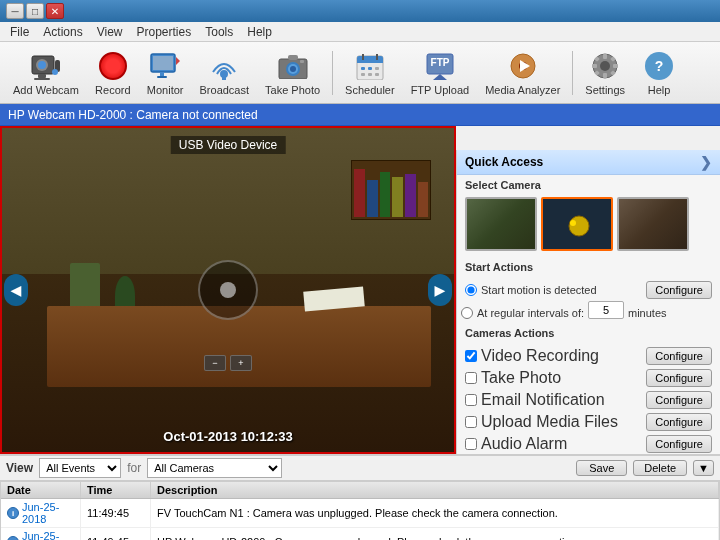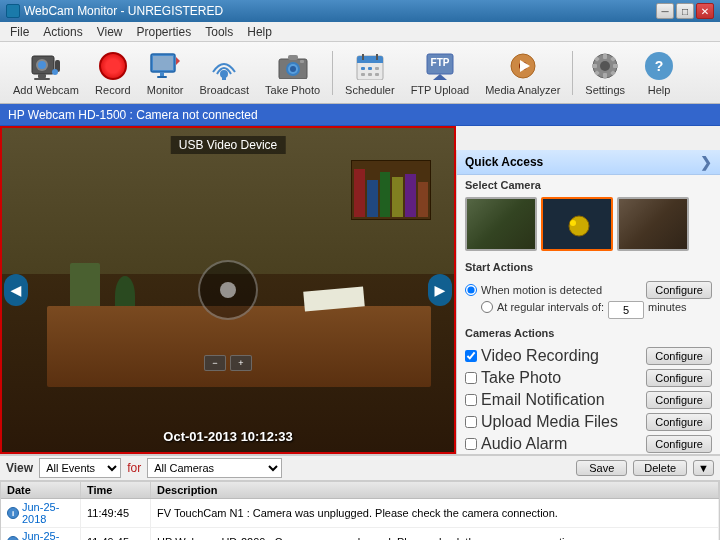--- a/index.html
+++ b/index.html
@@ -66,36 +66,36 @@
     
     
     .camera-thumbs { display: flex; gap: 4px; padding: 0 8px 6px; }
     .cam-thumb { width: 72px; height: 54px; border: 2px solid #aaa; border-radius: 2px; overflow: hidden; cursor: pointer; position: relative; }
     .cam-thumb.selected { border-color: #ff6600; }
     .cam-thumb-bg { width: 100%; height: 100%; }
     .cam1-bg { background: linear-gradient(135deg, #556644 0%, #334422 50%, #2a3318 100%); }
     .cam2-bg { background: linear-gradient(135deg, #445566 0%, #223344 50%, #182030 100%); }
     .cam3-bg { background: linear-gradient(135deg, #665544 0%, #443322 50%, #302418 100%); }
     .radio-label { font-size: 11px; color: #333; }
-    .interval-row { display: flex; align-items: flex-start; gap: 4px; padding: 0 24px; margin-bottom: 4px; }
+    .interval-row { display: flex; align-items: flex-end; gap: 4px; padding: 0 4px; margin-bottom: 4px; }
     .interval-input { width: 36px; height: 18px; border: 1px solid #aaa; border-radius: 2px; font-size: 11px; text-align: center; background: white; }
     .configure-btn { background: linear-gradient(to bottom, #f0f0f0, #d8d8d8); border: 1px solid #999; border-radius: 3px; padding: 2px 8px; font-size: 11px; cursor: pointer; white-space: nowrap; }
     
     
     .action-row { display: flex; align-items: center; justify-content: space-between; padding: 2px 8px; }
     .action-left { display: flex; align-items: center; gap: 4px; }
     .action-label { font-size: 16px; color: #333; }
     .start-monitoring-row { padding: 4px 8px; display: flex; justify-content: center; }
     .start-monitoring-btn { background: linear-gradient(to bottom, #f0f0f0, #d8d8d8); border: 1px solid #aaa; border-radius: 3px; padding: 3px 20px; font-size: 11px; color: #888; cursor: pointer; }
 
     
     .events-bar { background: #f0f0f0; border-top: 1px solid #ccc; border-bottom: 1px solid #ccc; padding: 3px 6px; display: flex; align-items: center; gap: 6px; height: 26px; }
     .events-label { font-size: 12px; color: #333; font-weight: bold; }
     .events-select { height: 20px; font-size: 11px; border: 1px solid #aaa; background: white; padding: 0 2px; }
-    .events-for { font-size: 12px; color: #b91c1c; }
+    .events-for { font-size: 12px; color: #737373; }
     .events-save { background: linear-gradient(to bottom, #f0f0f0, #d8d8d8); border: 1px solid #999; border-radius: 3px; padding: 1px 12px; font-size: 11px; cursor: pointer; margin-left: auto; }
     .events-delete { background: linear-gradient(to bottom, #f0f0f0, #d8d8d8); border: 1px solid #999; border-radius: 3px; padding: 1px 10px; font-size: 11px; cursor: pointer; }
     .events-chevron { background: linear-gradient(to bottom, #f0f0f0, #d8d8d8); border: 1px solid #999; border-radius: 3px; padding: 1px 4px; font-size: 11px; cursor: pointer; }
 
     
     .event-table { background: white; border: 1px solid #ccc; flex: 1; overflow: hidden; }
     .event-header { display: grid; grid-template-columns: 80px 70px 1fr; background: linear-gradient(to bottom, #e8e8e8, #d0d0d0); border-bottom: 1px solid #bbb; }
     .event-col { padding: 2px 6px; font-size: 11px; font-weight: bold; border-right: 1px solid #ccc; }
     .event-row { display: grid; grid-template-columns: 80px 70px 1fr; border-bottom: 1px solid #eee; }
     .event-cell { padding: 2px 6px; font-size: 11px; border-right: 1px solid #eee; display: flex; align-items: center; gap: 3px; }
@@ -106,24 +106,20 @@
 
     input[type="radio"] { width: 12px; height: 12px; margin: 0; }
     input[type="checkbox"] { width: 12px; height: 12px; margin: 0; }
     
     .start-actions-row { display: flex; align-items: center; justify-content: space-between; padding: 2px 8px; }
   </style>
 </head>
 <body>
 
 <div class="title-bar">
-  <div class="title-bar-left">
-    <span class="title-bar-icon"></span>
-    <span>WebCam Monitor - UNREGISTERED</span>
-  </div>
   <div class="title-bar-controls">
     <div class="tb-btn">─</div>
     <div class="tb-btn">□</div>
     <div class="tb-btn close">✕</div>
   </div>
 </div>
 
 <div class="menu-bar">
   <span class="menu-item">File</span>
   <span class="menu-item">Actions</span>
@@ -261,21 +257,21 @@
 
   <div class="tb-tool">
     <div class="tb-tool-icon">
       <div class="icon-help">?</div>
     </div>
     <span class="tb-tool-label">Help</span>
   </div>
 </div>
 
 <div class="status-bar">
-  <span>HP Webcam HD-1500 : Camera not connected</span>
+  <span>HP Webcam HD-2000 : Camera not connected</span>
 </div>
 
 <div class="main-content">
 
   <div class="video-area">
     <span class="video-title">USB Video Device</span>
     <div class="room-scene">
       <div class="room-wall"></div>
       <div class="room-floor"></div>
       <div class="bookshelf">
@@ -338,21 +334,21 @@
         <div class="cam-thumb-bg cam3-bg"></div>
       </div>
     </div>
 
     <div class="qa-section">
       <div class="qa-section-title">Start Actions</div>
     </div>
     <div class="start-actions-row">
       <div class="action-left">
         <input type="radio" name="start_action" checked="" style="">
-        <span class="radio-label">When motion is detected</span>
+        <span class="radio-label">Start motion is detected</span>
       </div>
       <button class="configure-btn">Configure</button>
     </div>
     <div class="interval-row">
       <input type="radio" name="start_action" style="">
       <span class="radio-label">At regular intervals of:</span>
       <input class="interval-input" type="text" value="5" style="">
       <span class="radio-label">minutes</span>
     </div>
 

